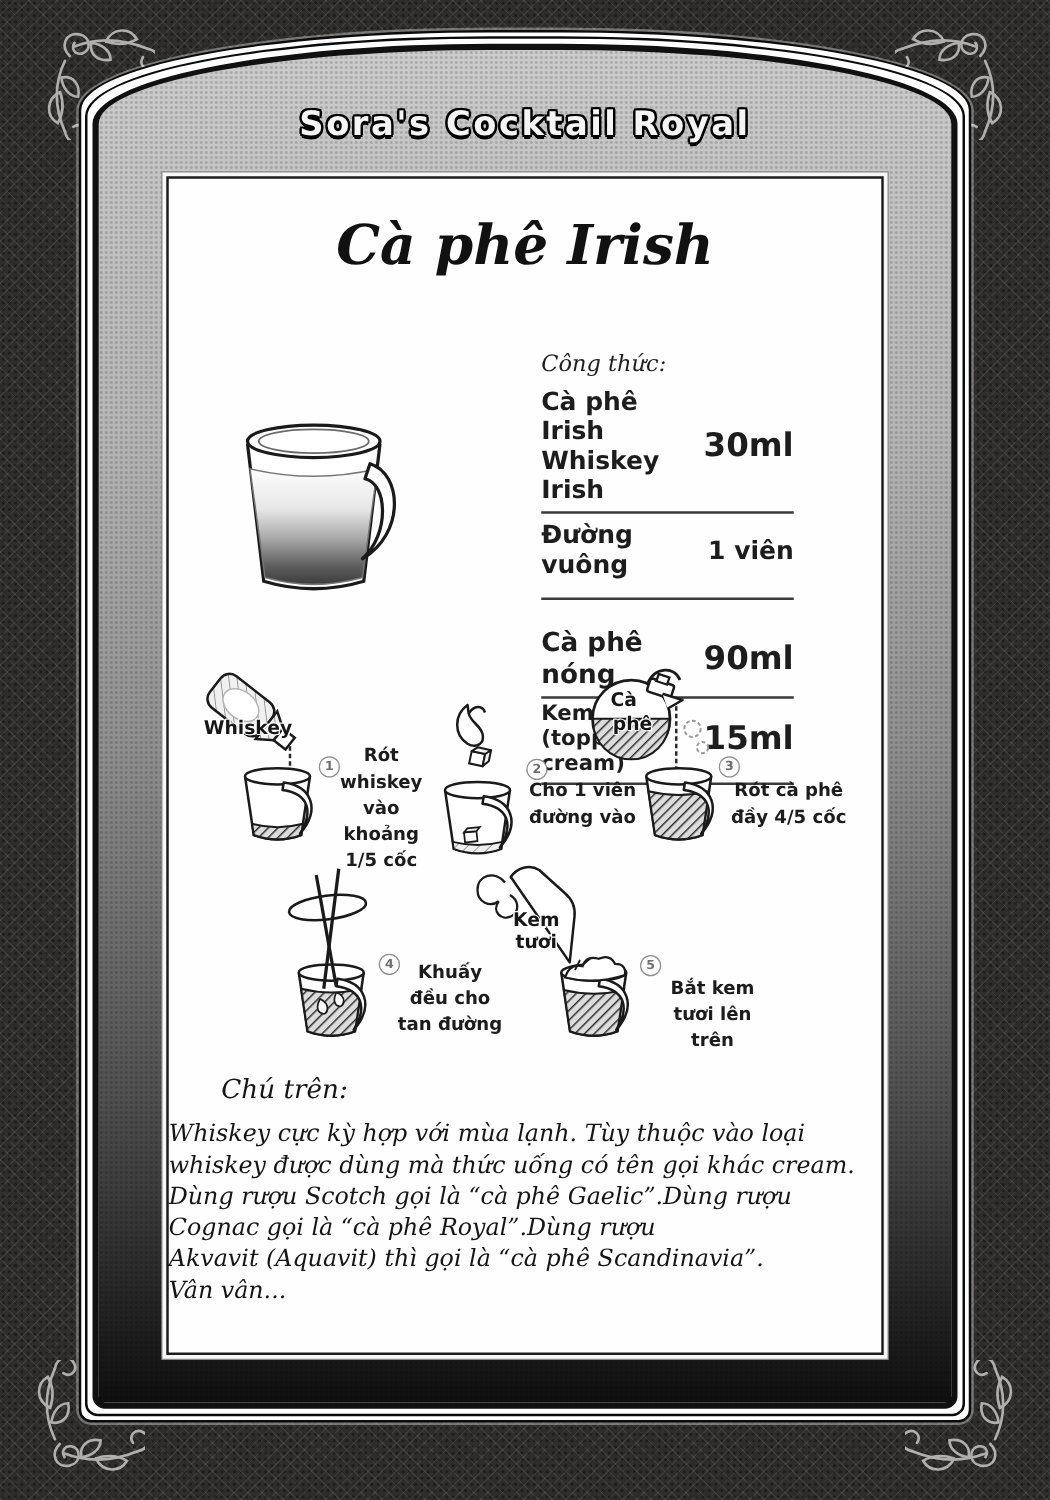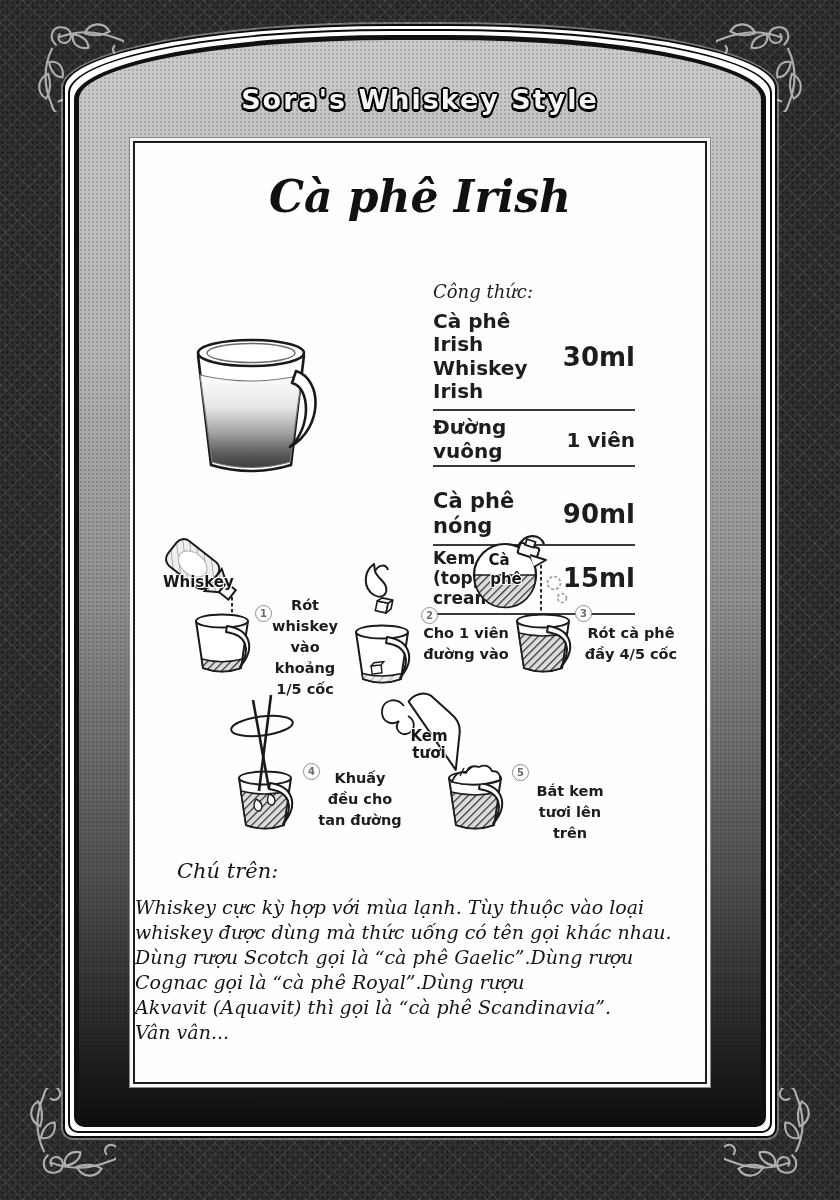--- a/index.html
+++ b/index.html
@@ -47,21 +47,21 @@
   }
   .recipe-title{
     position:absolute;top:30px;left:0;right:0;text-align:center;color:#111;
     font:italic 700 44px/1.1 "DejaVu Serif",serif;letter-spacing:0px;
   }
   .hero{position:absolute;left:55px;top:190px;}
 
   .recipe-block{position:absolute;left:298px;top:138px;width:202px;color:#1d1d1d;}
   .formula-label{font:italic 18px/1.2 "DejaVu Serif",serif;margin-bottom:5px;}
   .ing-row{border-bottom:2px solid #3a3a3a;display:flex;justify-content:space-between;align-items:center;padding:2px 0 5px;}
-  .ing-row.inline{justify-content:flex-start;gap:9px;padding:5px 0 2px;}
+  .ing-row.inline{justify-content:flex-start;gap:9px;padding:5px 0 15px;}
   .ing-row.gap{margin-top:20px;gap:48px;}
   .ing-name{font:700 20px/1.18 "DejaVu Sans",sans-serif;}
   .ing-name.small{font-size:17px;}
   .ing-amount{font:700 26px/1 "DejaVu Sans",sans-serif;white-space:nowrap;}
   .ing-amount.inline-amt{font-size:20px;margin-left:39px;}
 
   .step-svg{position:absolute;}
   .illu-label{
     position:absolute;font:700 15px/1.1 "DejaVu Sans",sans-serif;color:#161616;text-align:center;
     text-shadow:-1px 0 #fff,1px 0 #fff,0 -1px #fff,0 1px #fff,1px 1px #fff,-1px -1px #fff;
@@ -129,21 +129,21 @@
     <use href="#flourish"></use>
   </svg>
 <svg class="ornament orn-br" viewBox="0 0 100 100">
     <use href="#flourish"></use>
   </svg>
 
 <div class="card">
   <div class="frame2">
     <div class="frame3">
 
-      <div class="band-title">Sora's Whiskey Style</div>
+      <div class="band-title">Sora's Cocktail Royal</div>
 
       <div class="page">
 
         <div class="recipe-title">Cà phê Irish</div>
 
         <svg class="hero" width="138" height="152" viewBox="0 0 138 152">
           <path d="M8,22 L21,132 Q61,144 101,132 L114,22" fill="#fff" stroke="#1a1a1a" stroke-width="2.6"></path>
           <path d="M10,42 Q61,54 112,42 L100,129 Q61,140 22,129 Z" fill="url(#drink)" stroke="#777" stroke-width="1.2"></path>
           <path d="M106,38 C132,46 134,94 100,114 C122,94 120,54 102,50 Z" fill="#fff" stroke="#1a1a1a" stroke-width="2.6" stroke-linejoin="round"></path>
           <ellipse cx="61" cy="20" rx="53" ry="13" fill="#fff" stroke="#1a1a1a" stroke-width="2.6"></ellipse>
@@ -263,21 +263,21 @@
           <path d="M82,94 q4,-12 14,-9 q3,-9 13,-6 q9,-4 13,4 q9,0 8,9 q-24,8 -48,2 Z" fill="#fff" stroke="#1a1a1a" stroke-width="1.8"></path>
           <path d="M94,80 L90,88 M96,84 L102,79" fill="none" stroke="#1a1a1a" stroke-width="1.4"></path>
         </svg>
         <div class="illu-label" style="left:258px;top:585px;width:72px">Kem tươi</div>
         <div class="stepnum" style="left:377px;top:621px">5</div>
         <div class="step-text" style="left:392px;top:638px;width:86px">Bắt kem tươi lên trên</div>
 
         <div class="note-label">Chú trên:</div>
         <div class="note-body">
           <span>Whiskey cực kỳ hợp với mùa lạnh. Tùy thuộc vào loại</span>
-          <span>whiskey được dùng mà thức uống có tên gọi khác nhau.</span>
+          <span>whiskey được dùng mà thức uống có tên gọi khác cream.</span>
           <span>Dùng rượu Scotch gọi là “cà phê Gaelic”.Dùng rượu</span>
           <span>Cognac gọi là “cà phê Royal”.Dùng rượu</span>
           <span>Akvavit (Aquavit) thì gọi là “cà phê Scandinavia”.</span>
           <span>Vân vân...</span>
         </div>
 
       </div>
     </div>
   </div>
 </div>

